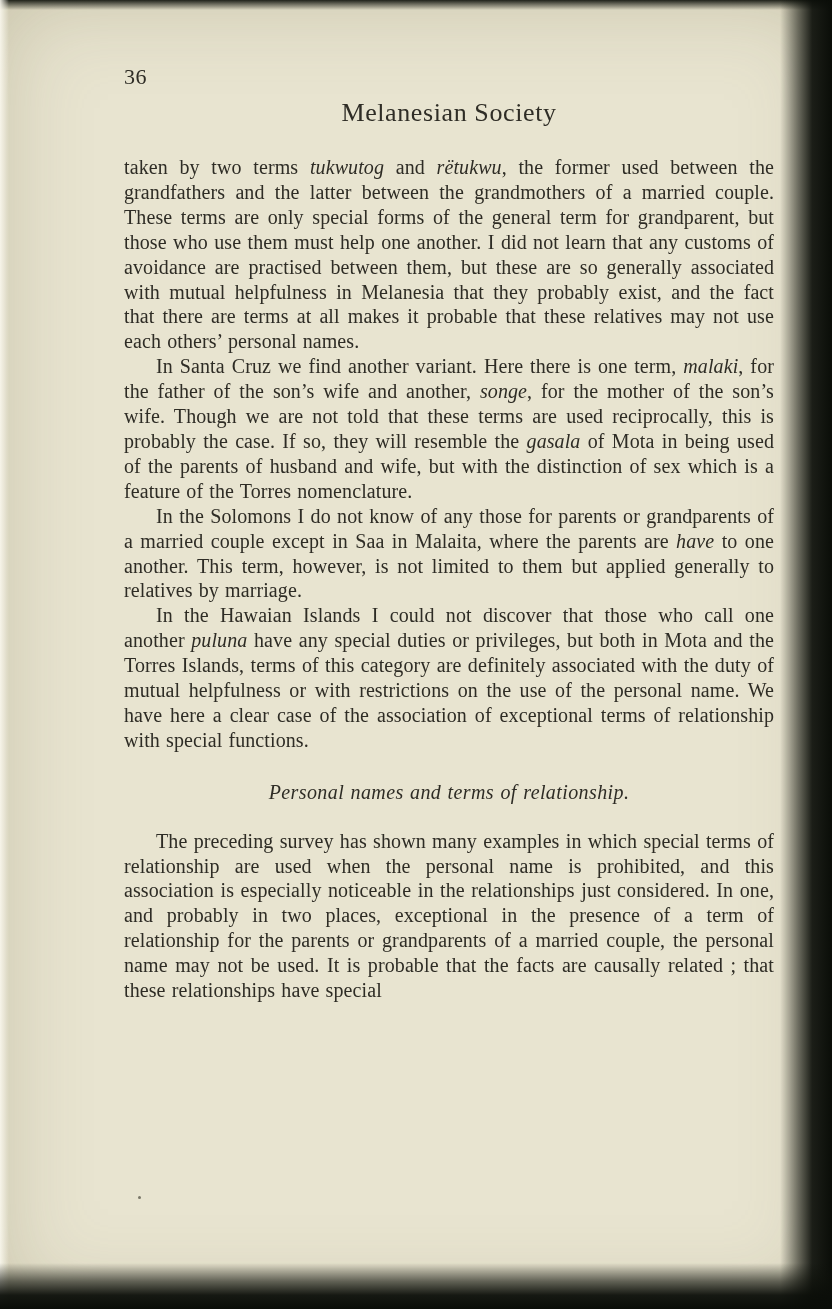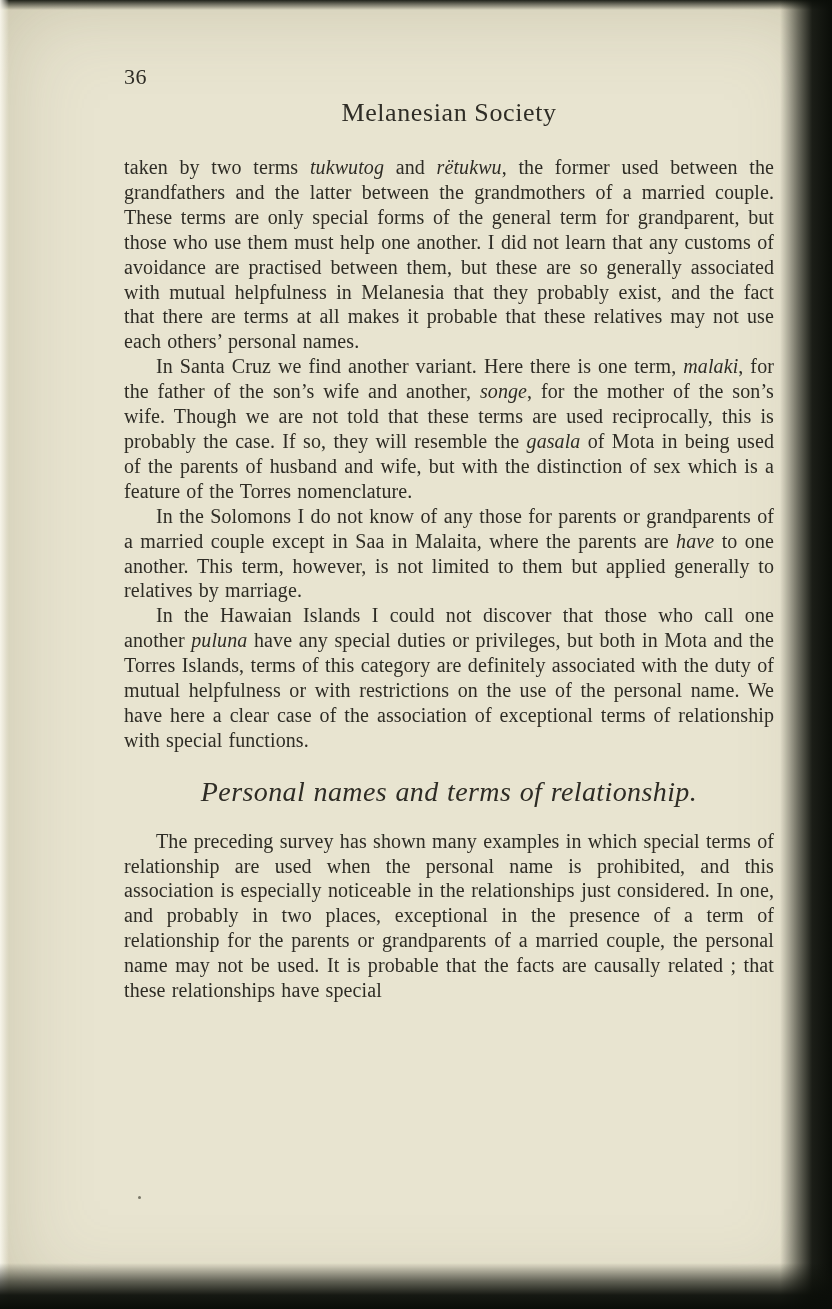--- a/index.html
+++ b/index.html
@@ -89,21 +89,21 @@
     text-indent: 32px;
   }
   .page-body p.noindent {
     text-indent: 0;
     margin-top: 46px;
   }
   .section-heading {
     margin: 27px 0 24px 0;
     font-weight: normal;
     font-style: italic;
-    font-size: 28px;
+    font-size: 20px;
     text-align: center;
     text-indent: 0;
     letter-spacing: 0.4px;
     color: #2e2c25;
   }
   .artifact-dot {
     position: absolute;
     left: 138px;
     top: 1196px;
     width: 3px;

